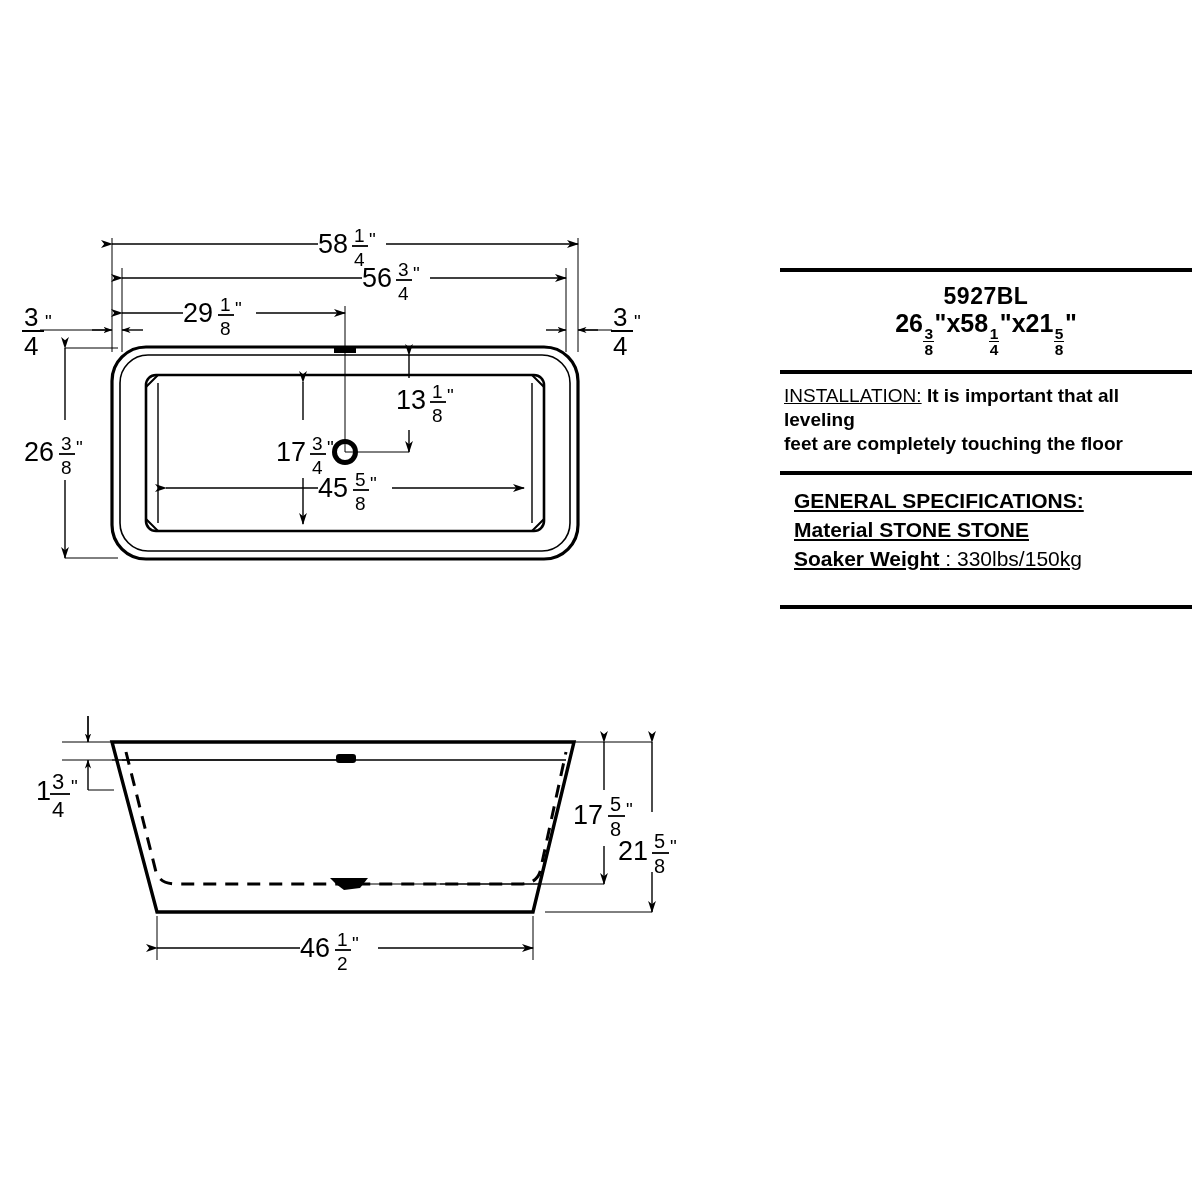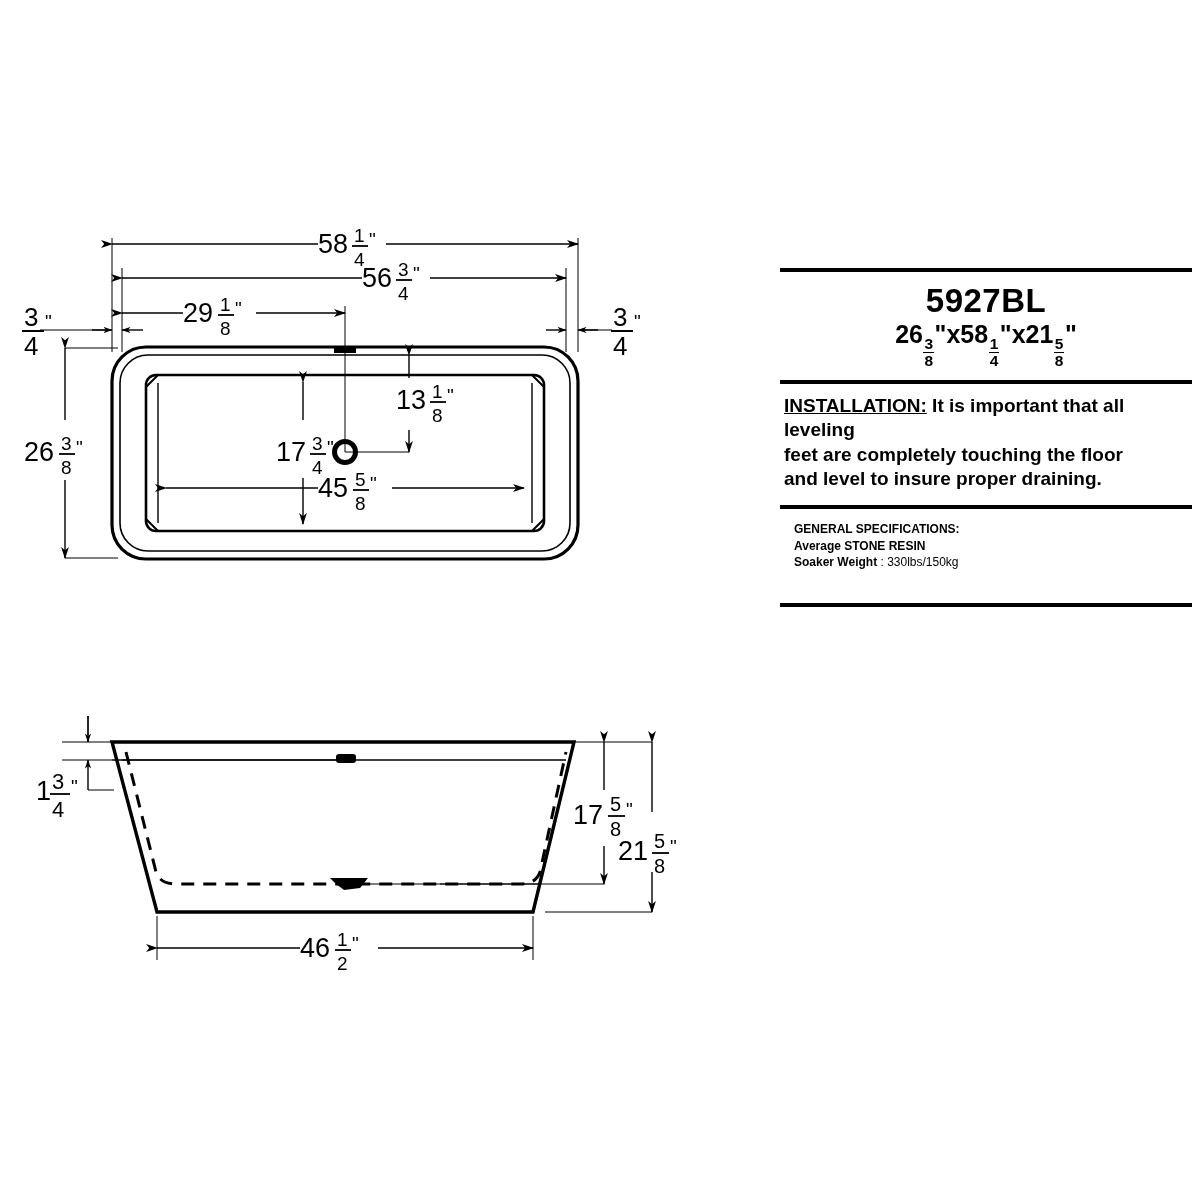--- a/index.html
+++ b/index.html
@@ -31,51 +31,52 @@
     width: 412px;
   }
   .rule {
     height: 4px;
     background: #000;
     width: 100%;
   }
 
   .model-title {
     text-align: center;
-    font-size: 33px;
+    font-size: 23px;
     font-weight: bold;
     letter-spacing: 0.5px;
     margin-top: 12px;
     line-height: 1.05;
   }
   .model-dims {
     text-align: center;
     font-size: 25px;
     font-weight: bold;
     margin-top: 2px;
     margin-bottom: 12px;
     line-height: 1.05;
   }
 
   .install-block {
     font-size: 19px;
     line-height: 1.28;
     margin: 10px 0 14px 4px;
   }
   .install-label {
-    font-weight: bold;
+    font-weight: normal;
     text-decoration: underline;
   }
   .install-body { font-weight: bold; }
 
   .genspec-block {
-    font-size: 12px;
+    font-size: 21px;
     line-height: 1.38;
     margin: 12px 0 32px 14px;
     font-weight: bold;
+    text-decoration: underline;
   }
   .genspec-block .val { font-weight: normal; }
 
   
   .frac {
     display: inline-flex;
     flex-direction: column;
     align-items: center;
     vertical-align: -0.42em;
     line-height: 1;
@@ -347,29 +348,28 @@
         <span class="num">5</span>
         <span class="den">8</span>
       </span><span>"</span>
   </div>
 
   <div class="rule"></div>
 
   <div class="install-block">
     <span class="install-label">INSTALLATION:</span><span class="install-body"> It is important that all leveling</span><br>
     <span class="install-body">feet are completely touching the floor</span><br>
-    <span class="install-body">and level to insure proper draining.</span>
   </div>
 
   <div class="rule"></div>
 
   <div class="genspec-block">
     <div>GENERAL SPECIFICATIONS:</div>
     <div>
-      <span>Average STONE RESIN</span><span class="val"></span>
+      <span>Material STONE STONE</span><span class="val"></span>
     </div>
     <div>
       <span>Soaker Weight</span><span class="val"> : 330lbs/150kg</span>
     </div>
   </div>
 
   <div class="rule"></div>
 </div>
 
 </body></html>

